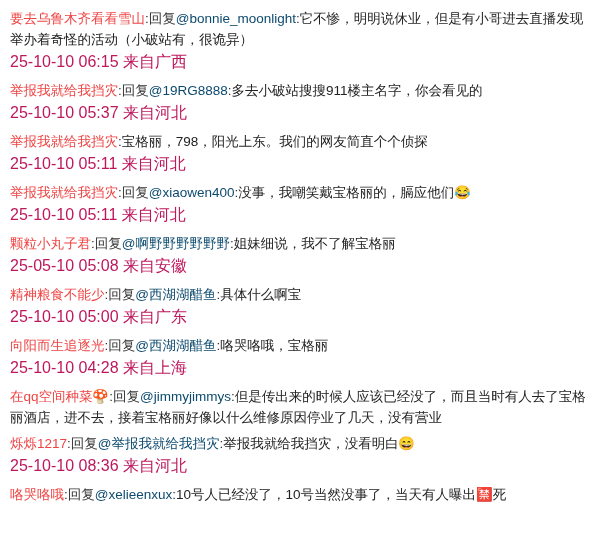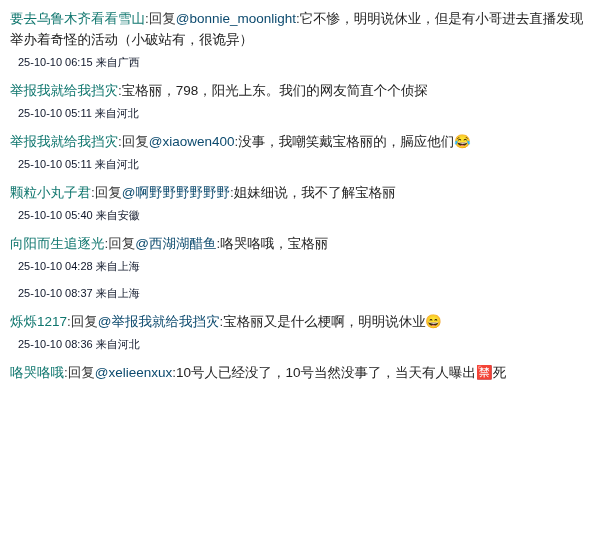--- a/index.html
+++ b/index.html
@@ -21,67 +21,74 @@
   .comment {
     padding: 0 0 2px 0;
   }
   .comment-body {
     font-size: 13.5px;
     line-height: 21px;
     word-break: break-all;
     padding: 2px 0 1px 0;
   }
   .author {
-    color: #0f766e;
+    color: #ef4444;
     font-weight: normal;
   }
   .reply-prefix {
     color: #333333;
   }
   .mention {
     color: #0c4a6e;
   }
   .text {
     color: #222222;
   }
   .meta {
-    font-size: 11px;
-    color: #0f172a;
+    font-size: 16px;
+    color: #be185d;
     line-height: 20px;
     padding: 1px 0 4px 0;
-    margin-left: 8px;
   }
 </style>
 </head>
 <body>
 
 <div id="comment-list">
     <div class="comment">
       <div class="comment-body"><span class="author">要去乌鲁木齐看看雪山</span><span class="reply-prefix">:</span><span class="reply-prefix">回复</span><span class="mention">@bonnie_moonlight</span><span class="reply-prefix">:</span><span class="text">它不惨，明明说休业，但是有小哥进去直播发现举办着奇怪的活动（小破站有，很诡异）</span></div>
       <div class="meta">25-10-10 06:15 来自广西</div>
     </div>
     <div class="comment">
+      <div class="comment-body"><span class="author">举报我就给我挡灾</span><span class="reply-prefix">:</span><span class="reply-prefix">回复</span><span class="mention">@19RG8888</span><span class="reply-prefix">:</span><span class="text">多去小破站搜搜911楼主名字，你会看见的</span></div>
+      <div class="meta">25-10-10 05:37 来自河北</div>
+    </div>
+    <div class="comment">
       <div class="comment-body"><span class="author">举报我就给我挡灾</span><span class="reply-prefix">:</span><span class="text">宝格丽，798，阳光上东。我们的网友简直个个侦探</span></div>
       <div class="meta">25-10-10 05:11 来自河北</div>
     </div>
     <div class="comment">
       <div class="comment-body"><span class="author">举报我就给我挡灾</span><span class="reply-prefix">:</span><span class="reply-prefix">回复</span><span class="mention">@xiaowen400</span><span class="reply-prefix">:</span><span class="text">没事，我嘲笑戴宝格丽的，膈应他们😂</span></div>
       <div class="meta">25-10-10 05:11 来自河北</div>
     </div>
     <div class="comment">
       <div class="comment-body"><span class="author">颗粒小丸子君</span><span class="reply-prefix">:</span><span class="reply-prefix">回复</span><span class="mention">@啊野野野野野野</span><span class="reply-prefix">:</span><span class="text">姐妹细说，我不了解宝格丽</span></div>
-      <div class="meta">25-10-10 05:40 来自安徽</div>
+      <div class="meta">25-05-10 05:08 来自安徽</div>
+    </div>
+    <div class="comment">
+      <div class="comment-body"><span class="author">精神粮食不能少</span><span class="reply-prefix">:</span><span class="reply-prefix">回复</span><span class="mention">@西湖湖醋鱼</span><span class="reply-prefix">:</span><span class="text">具体什么啊宝</span></div>
+      <div class="meta">25-10-10 05:00 来自广东</div>
     </div>
     <div class="comment">
       <div class="comment-body"><span class="author">向阳而生追逐光</span><span class="reply-prefix">:</span><span class="reply-prefix">回复</span><span class="mention">@西湖湖醋鱼</span><span class="reply-prefix">:</span><span class="text">咯哭咯哦，宝格丽</span></div>
       <div class="meta">25-10-10 04:28 来自上海</div>
     </div>
     <div class="comment">
-      <div class="meta">25-10-10 08:37 来自上海</div>
+      <div class="comment-body"><span class="author">在qq空间种菜🍄</span><span class="reply-prefix">:</span><span class="reply-prefix">回复</span><span class="mention">@jimmyjimmys</span><span class="reply-prefix">:</span><span class="text">但是传出来的时候人应该已经没了，而且当时有人去了宝格丽酒店，进不去，接着宝格丽好像以什么维修原因停业了几天，没有营业</span></div>
     </div>
     <div class="comment">
-      <div class="comment-body"><span class="author">烁烁1217</span><span class="reply-prefix">:</span><span class="reply-prefix">回复</span><span class="mention">@举报我就给我挡灾</span><span class="reply-prefix">:</span><span class="text">宝格丽又是什么梗啊，明明说休业😄</span></div>
+      <div class="comment-body"><span class="author">烁烁1217</span><span class="reply-prefix">:</span><span class="reply-prefix">回复</span><span class="mention">@举报我就给我挡灾</span><span class="reply-prefix">:</span><span class="text">举报我就给我挡灾，没看明白😄</span></div>
       <div class="meta">25-10-10 08:36 来自河北</div>
     </div>
     <div class="comment">
       <div class="comment-body"><span class="author">咯哭咯哦</span><span class="reply-prefix">:</span><span class="reply-prefix">回复</span><span class="mention">@xelieenxux</span><span class="reply-prefix">:</span><span class="text">10号人已经没了，10号当然没事了，当天有人曝出🈲死</span></div>
     </div>
   </div>
 
 </body></html>

